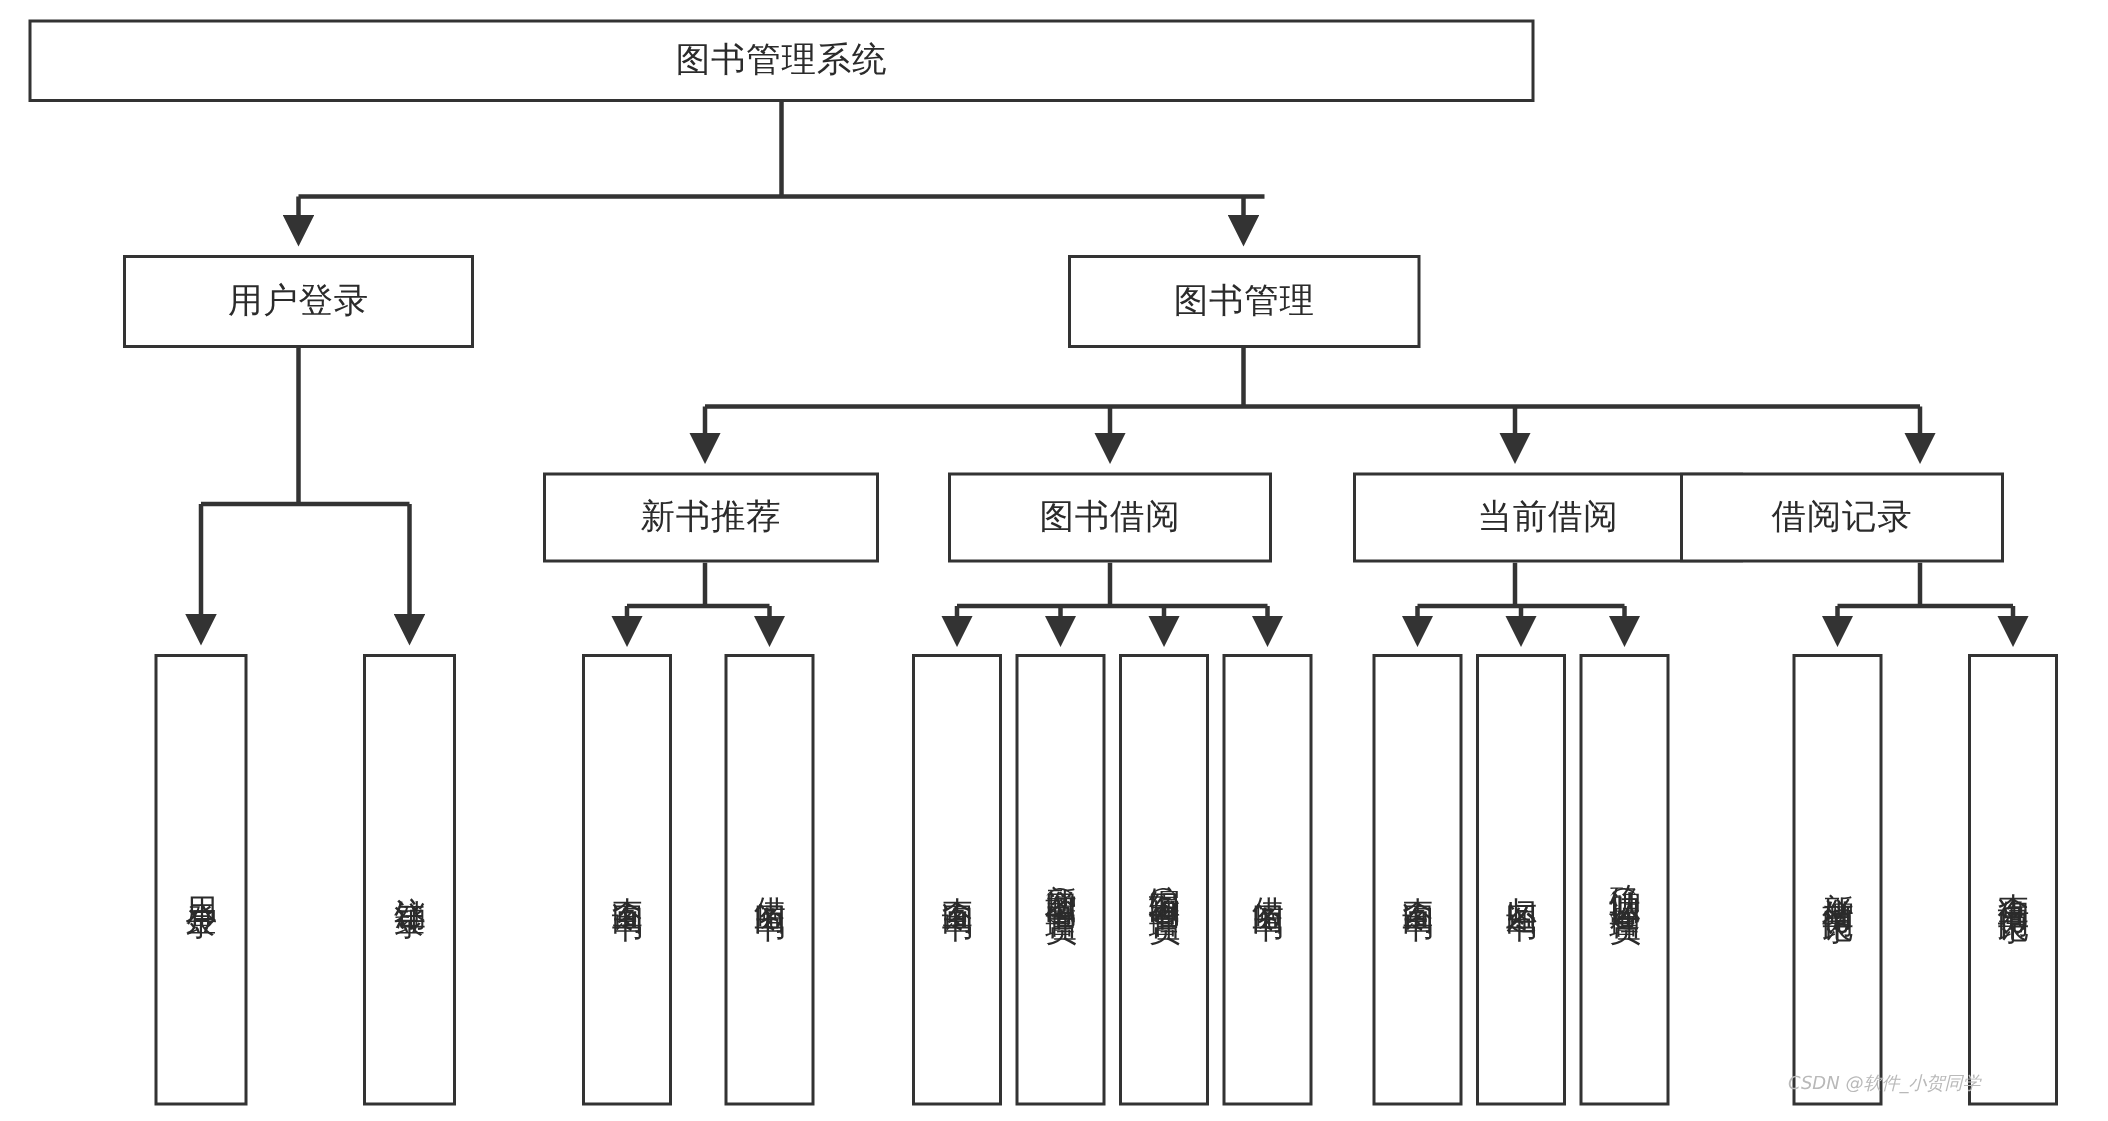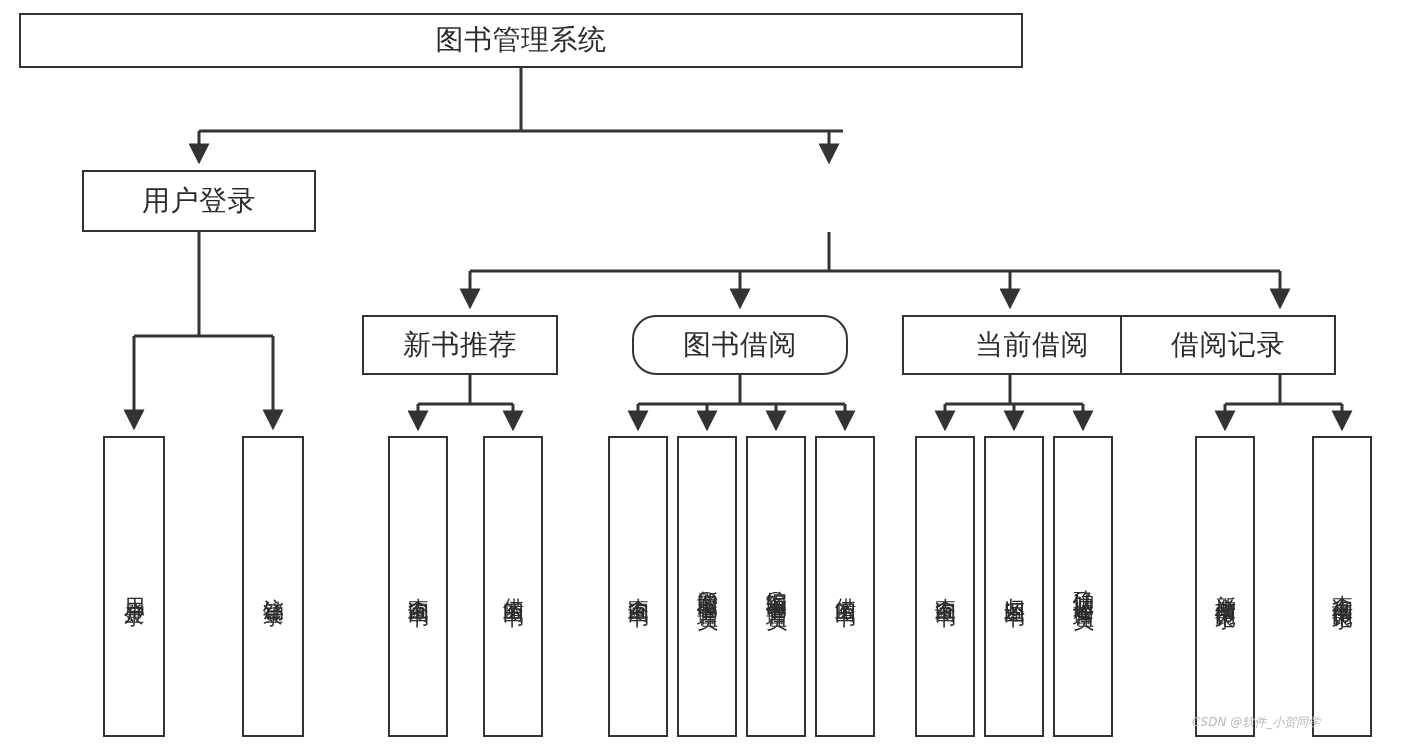--- a/index.html
+++ b/index.html
@@ -35,21 +35,21 @@
     z-index: 2;
   }
   .node .label {
     display: block;
     text-align: center;
     line-height: 1.16;
     letter-spacing: 0.5px;
   }
   
   .node.h .label {
-    font-size: 28px;
+    font-size: 23px;
     white-space: nowrap;
   }
   
   .node.v {
     align-items: center;
     justify-content: center;
     padding: 6px 0;
   }
   .node.v .label {
     writing-mode: vertical-rl;
@@ -137,25 +137,28 @@
     </g>
   </svg>
 
   <div class="node h" style="left:19px; top:13px; width:1004px; height:55px;">
     <span class="label">图书管理系统</span>
   </div>
 
   <div class="node h" style="left:82px; top:170px; width:234px; height:62px;">
     <span class="label">用户登录</span>
   </div>
-
-  <div class="node h" style="left:362px; top:315px; width:196px; height:60px;">
+  <div class="node h" style="left:712px; top:170px; width:235px; height:62px;">
+    <span class="label">图书管理</span>
+  </div>
+
+  <div class="node h" style="left:362px; top:315px; width:224px; height:60px;">
     <span class="label">新书推荐</span>
   </div>
-  <div class="node h" style="left:632px; top:315px; width:216px; height:60px;border-radius:24px;">
+  <div class="node h" style="left:632px; top:315px; width:216px; height:60px;">
     <span class="label">图书借阅</span>
   </div>
   <div class="node h" style="left:902px; top:315px; width:260px; height:60px;">
     <span class="label">当前借阅</span>
   </div>
   <div class="node h" style="left:1120px; top:315px; width:216px; height:60px;">
     <span class="label">借阅记录</span>
   </div>
 
   <div class="node v" style="left:103px; top:436px; width:62px; height:301px;">

